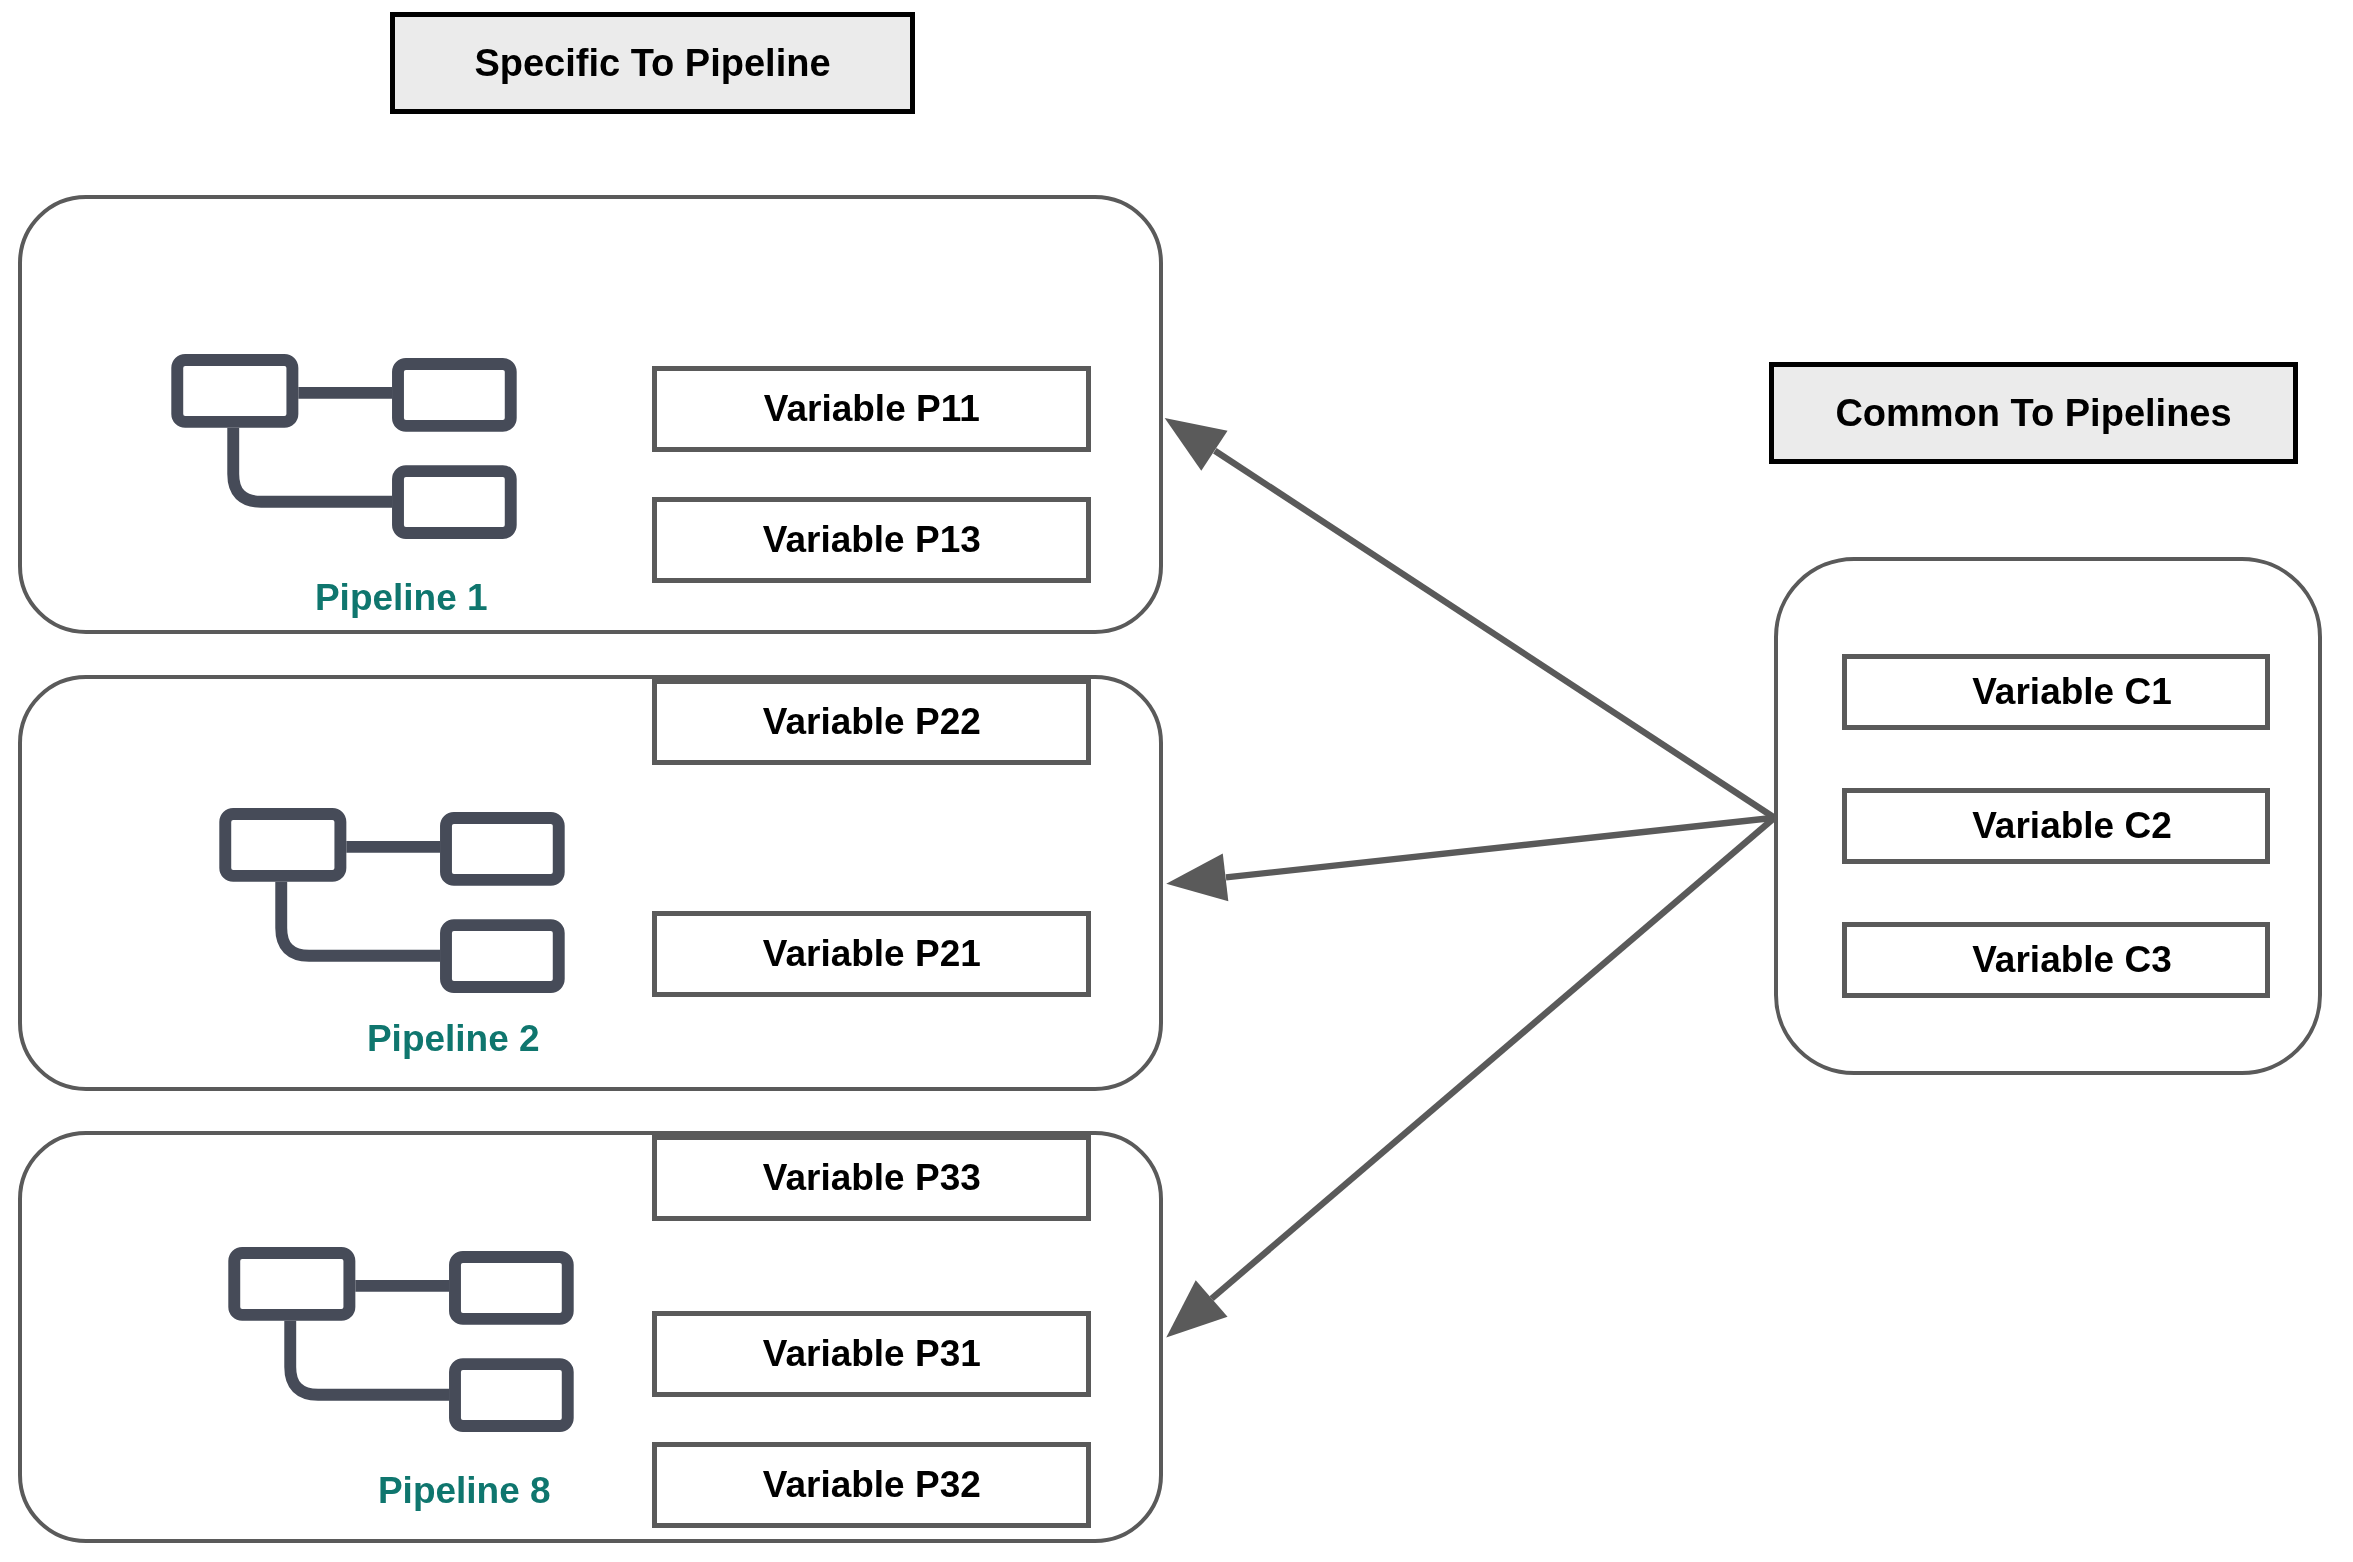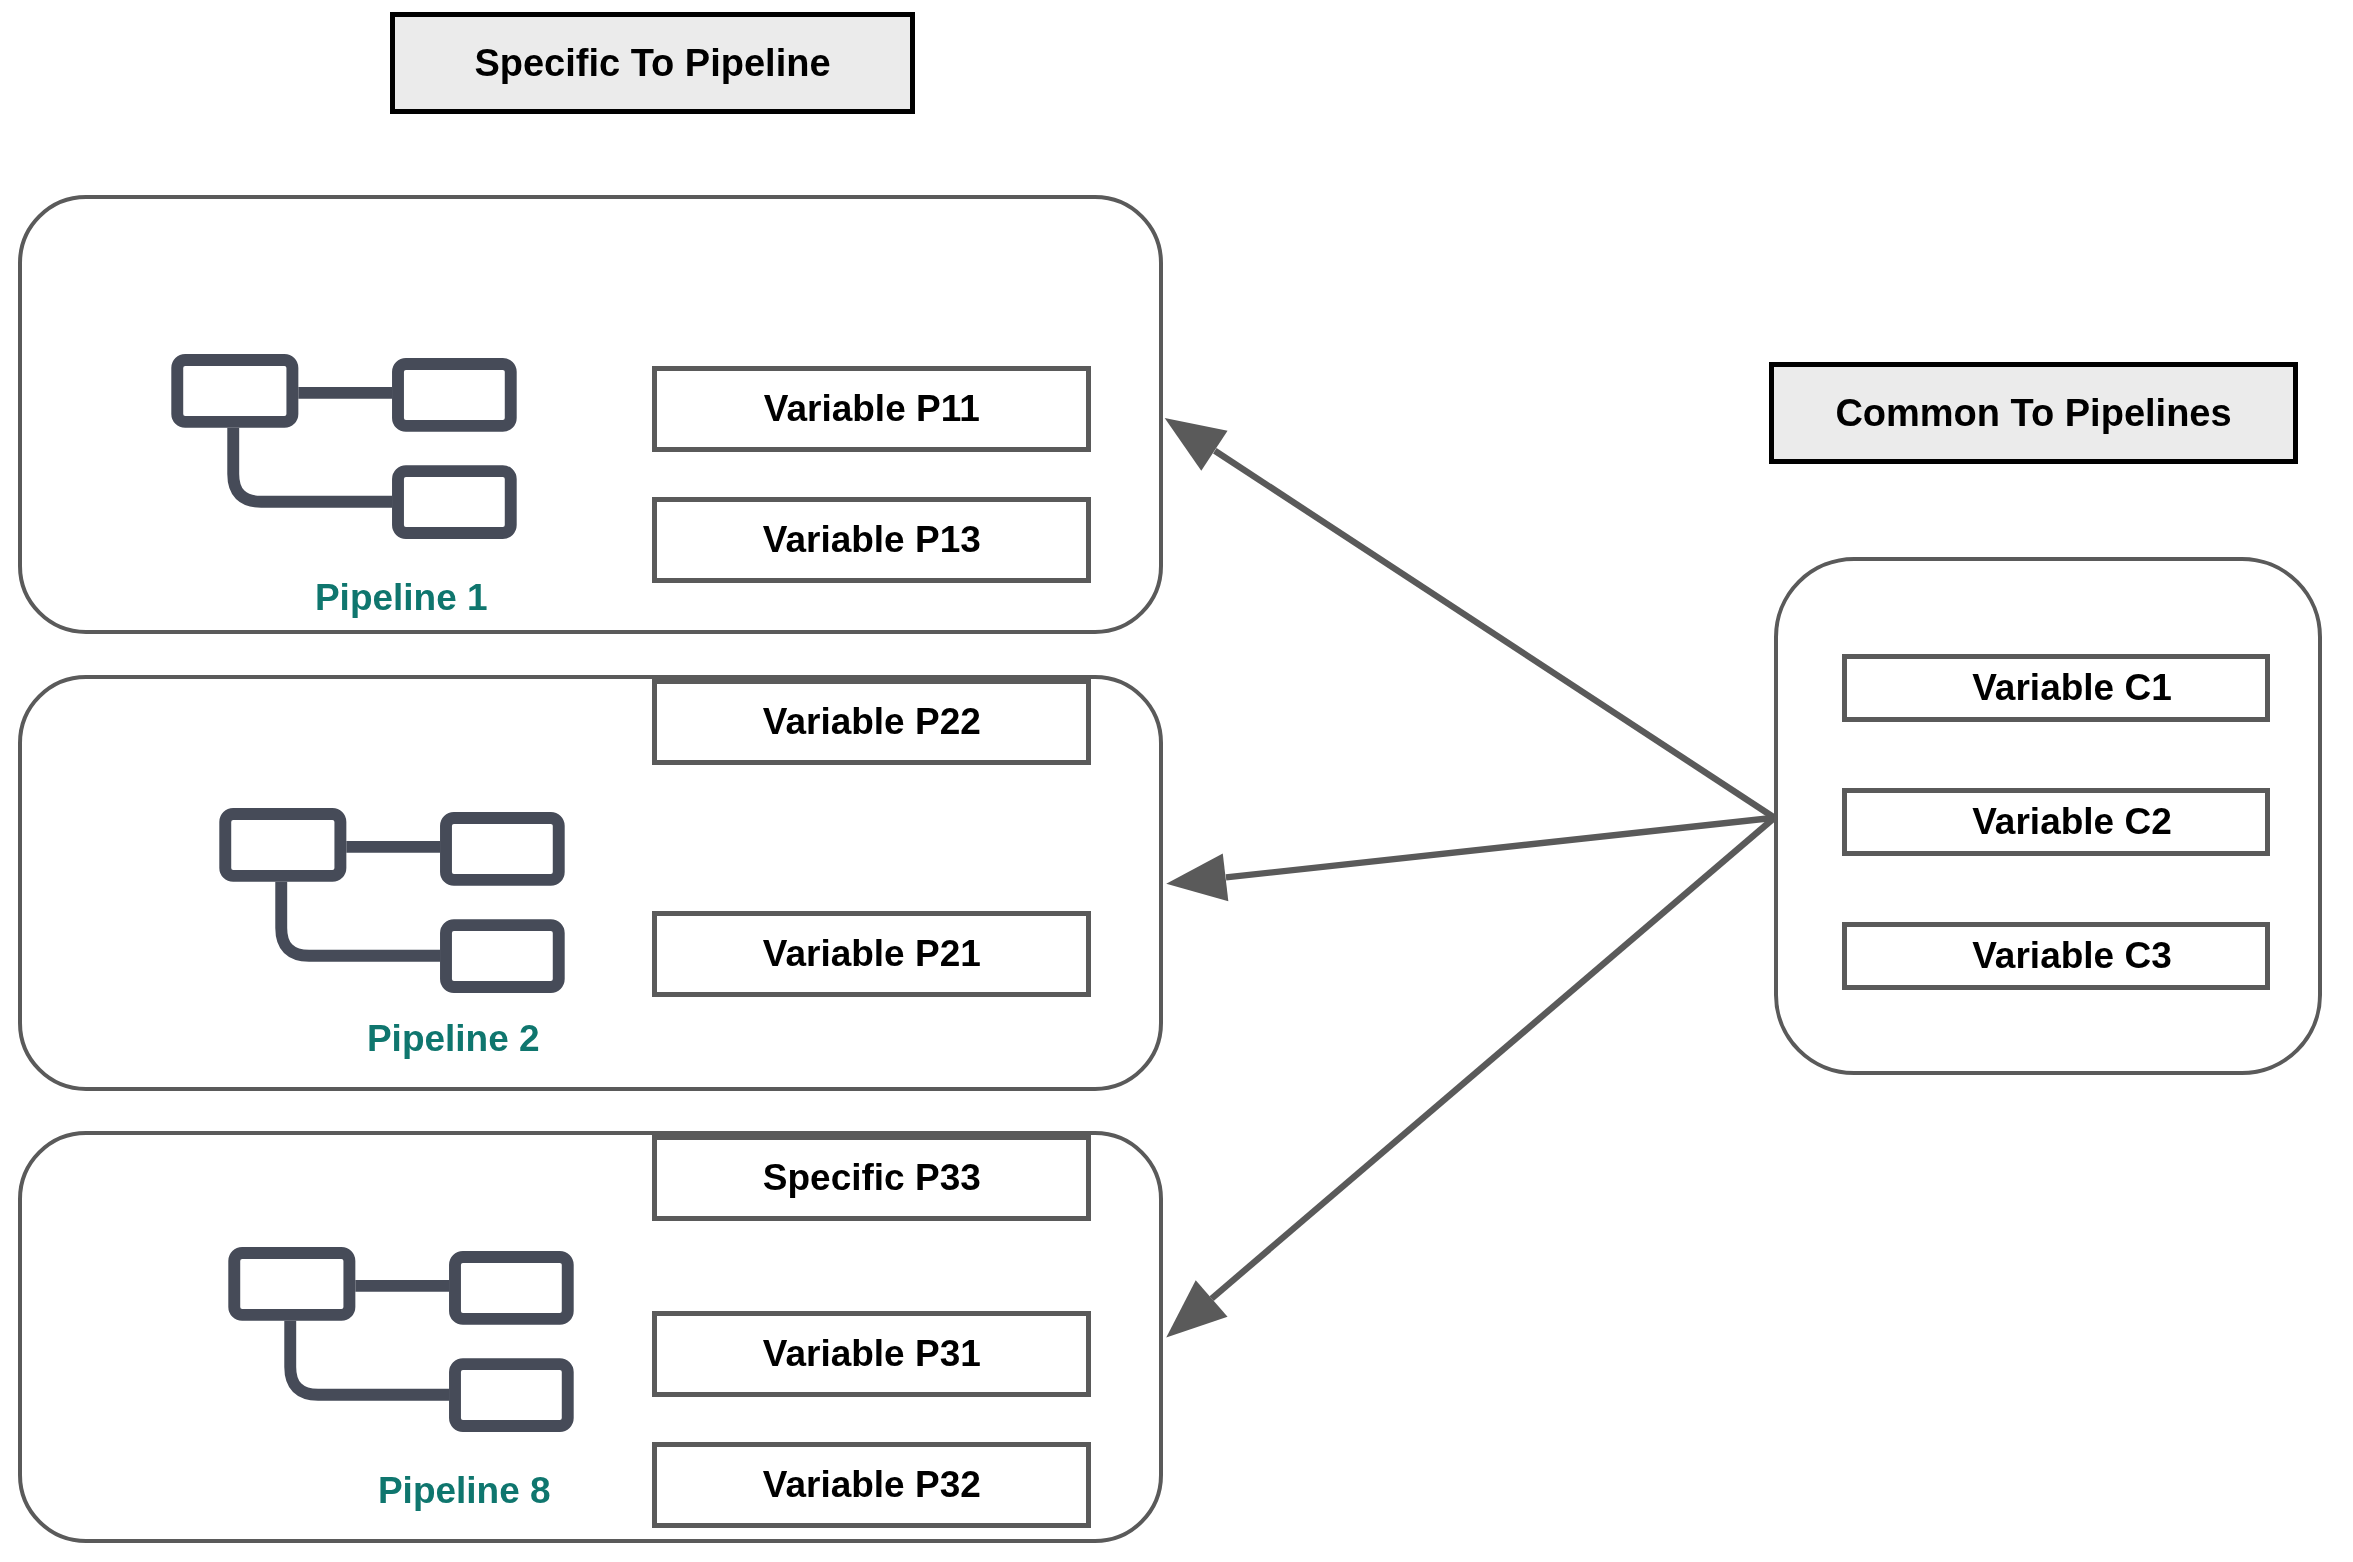--- a/index.html
+++ b/index.html
@@ -34,21 +34,21 @@
   }
 
   .var-box{
     position:absolute;width:439px;height:86px;
     background:#ffffff;border:5.6px solid #5a5a5a;
     display:flex;align-items:center;justify-content:center;
     font-weight:bold;font-size:37px;color:#000000;
     box-sizing:border-box;
   }
   .pipeline-box .var-box{left:630px;}
-  .common-box .var-box{left:64px;width:428px;height:68px;padding-left:32px;}
+  .common-box .var-box{left:64px;width:428px;height:76px;padding-left:32px;}
 
   #pipeline-1 .var-box:nth-of-type(1){top:33px;}
   #pipeline-1 .var-box:nth-of-type(2){top:167px;}
   #pipeline-1 .var-box:nth-of-type(3){top:298px;}
 
   #pipeline-2 .var-box:nth-of-type(1){top:101px;}
   #pipeline-2 .var-box:nth-of-type(2){top:232px;}
 
   #pipeline-3 .var-box:nth-of-type(1){top:45px;}
   #pipeline-3 .var-box:nth-of-type(2){top:176px;}
@@ -133,21 +133,21 @@
         <path d="M160,49 L278,49" fill="none"></path>
         <path d="M78,93 L78,151 Q78,186 113,186 L278,186" fill="none"></path>
         <rect x="7.5" y="7.5" width="145" height="78" rx="10"></rect>
         <rect x="285.5" y="12.5" width="142" height="78" rx="10"></rect>
         <rect x="285.5" y="147.5" width="142" height="78" rx="10"></rect>
       </g>
     </svg>
     <div class="pipe-label">Pipeline 8</div>
     <div class="var-box">Variable P31</div>
     <div class="var-box">Variable P32</div>
-    <div class="var-box">Specific P33</div>
+    <div class="var-box">Variable P33</div>
   </div>
 
   <div class="common-box">
     <div class="var-box">Variable C1</div>
     <div class="var-box">Variable C2</div>
     <div class="var-box">Variable C3</div>
   </div>
 
 </div>
 

